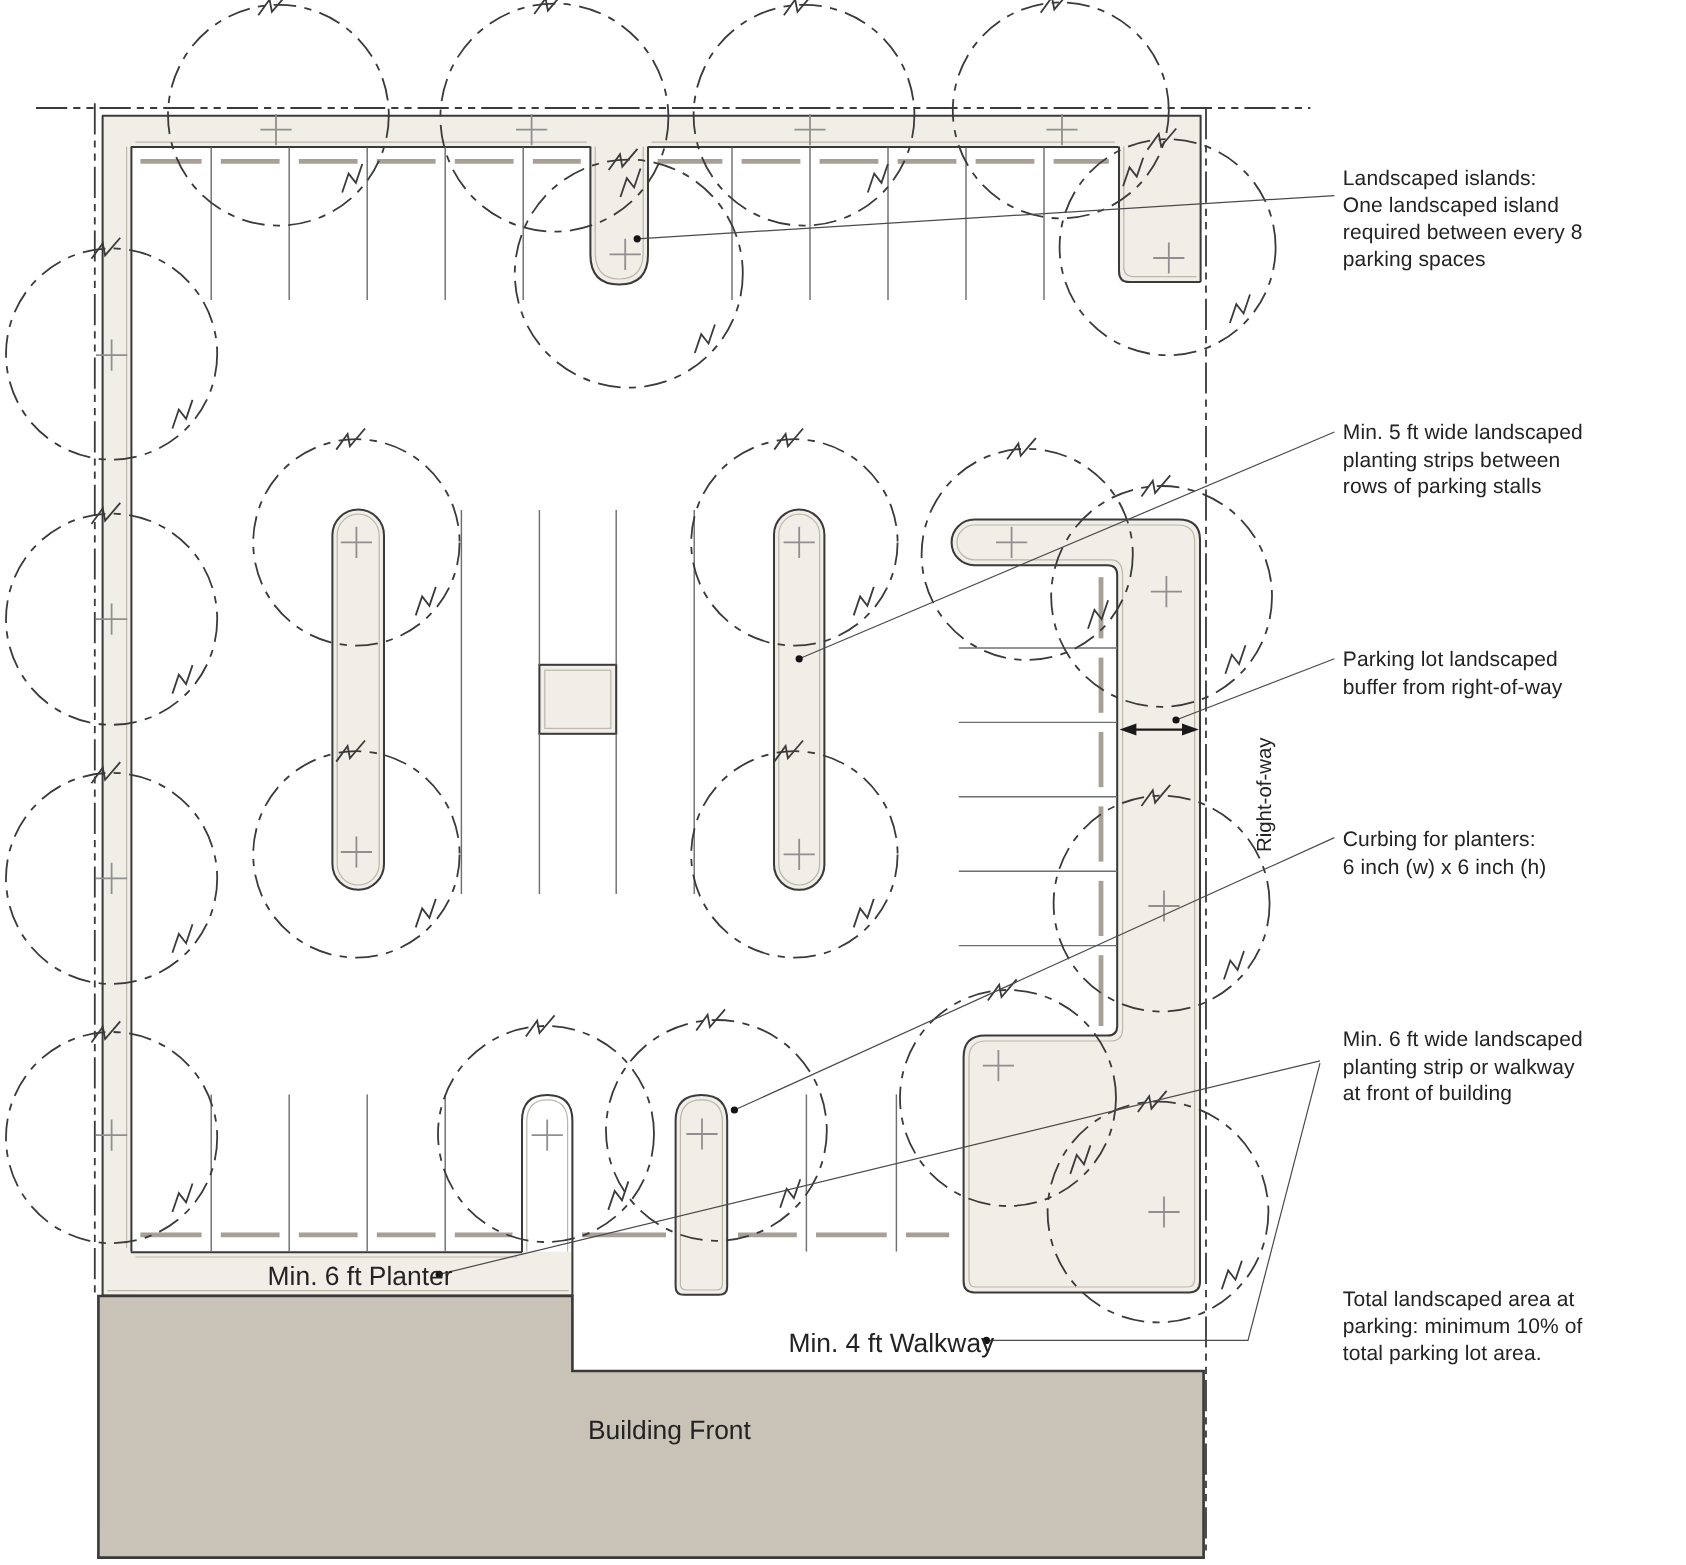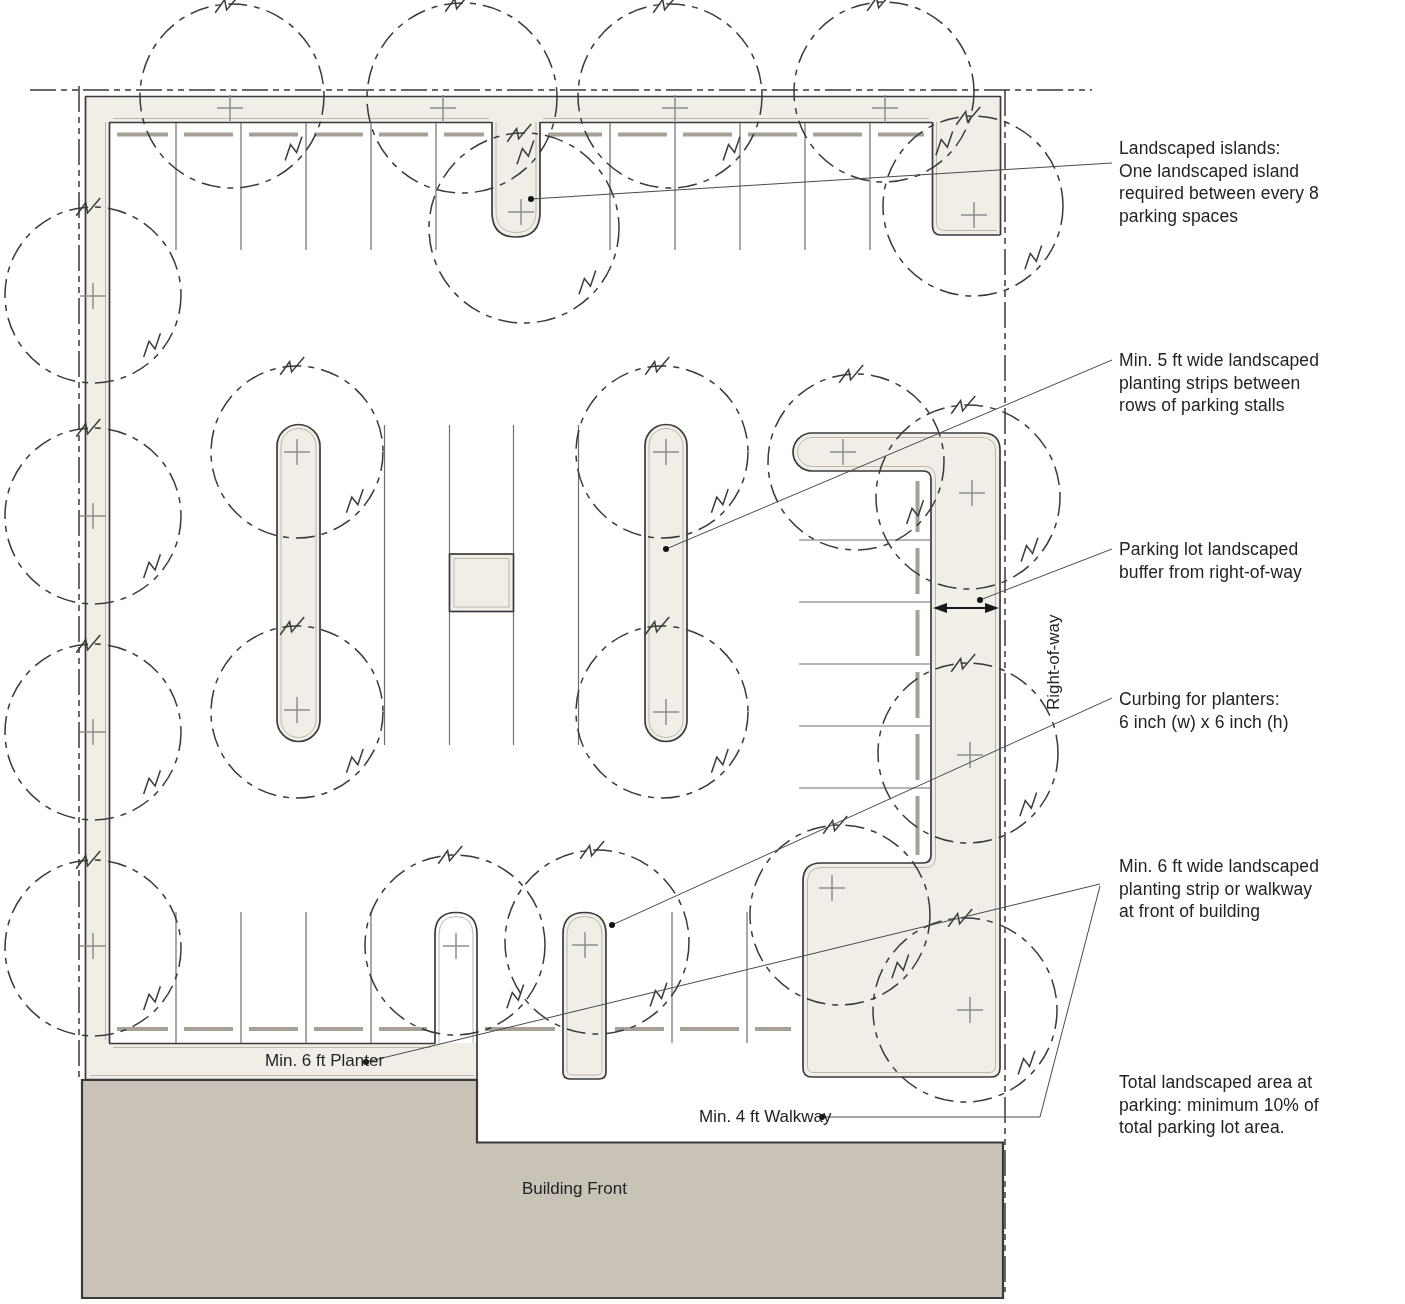--- a/index.html
+++ b/index.html
@@ -20,21 +20,21 @@
   .stop{stroke:var(--stop);stroke-width:4;fill:none;}
   .plus{stroke:var(--plus);stroke-width:1.5;fill:none;}
   .tree{fill:none;stroke:var(--ink);stroke-width:1.5;stroke-dasharray:19 7 6 7;}
   .tree-zig{fill:none;stroke:var(--ink);stroke-width:1.5;stroke-linejoin:miter;}
   .leader{stroke:var(--leader);stroke-width:1;fill:none;}
   .leader-dot{fill:#141414;}
   .arrowhead{fill:#1a1a1a;stroke:none;}
   .building{fill:var(--bldg);stroke:var(--ink);stroke-width:2.2;}
   .note{position:absolute;white-space:pre-line;font-size:17.5px;line-height:22.5px;
     color:var(--text);width:300px;letter-spacing:.1px;}
-  .plan-label{position:absolute;font-size:17px;color:var(--text);white-space:nowrap;margin-left:42px;}
+  .plan-label{position:absolute;font-size:22px;color:var(--text);white-space:nowrap;}
   .row-label{position:absolute;left:1044px;top:710px;transform:rotate(-90deg);
     transform-origin:0 0;font-size:17px;color:var(--text);white-space:nowrap;}
 </style>
 </head>
 <body>
 
 <div class="canvas">
 
   <svg id="plan-svg" width="1405" height="1304" viewBox="0 0 1405 1304" shape-rendering="geometricPrecision">
 
@@ -294,21 +294,21 @@
     </g>
     <g>
       <line x1="940" y1="608" x2="994" y2="608" stroke="#1a1a1a" stroke-width="2"></line>
       <path class="arrowhead" d="M 933,608 l 14,-5 v 10 z"></path>
       <path class="arrowhead" d="M 999,608 l -14,-5 v 10 z"></path>
     </g>
   </svg>
 
   <div class="plan-label" style="left:223px;top:1051px;">Min. 6 ft Planter</div>
   <div class="plan-label" style="left:657px;top:1107px;">Min. 4 ft Walkway</div>
-  <div class="plan-label" style="left:480px;top:1179px;">Building Front</div>
+  <div class="plan-label" style="left:490px;top:1179px;">Building Front</div>
   <div class="row-label">Right-of-way</div>
 
   <div class="note" style="left:1119px;top:137px;">Landscaped islands:
 One landscaped island
 required between every 8
 parking spaces</div>
   <div class="note" style="left:1119px;top:349px;">Min. 5 ft wide landscaped
 planting strips between
 rows of parking stalls</div>
   <div class="note" style="left:1119px;top:538px;">Parking lot landscaped

